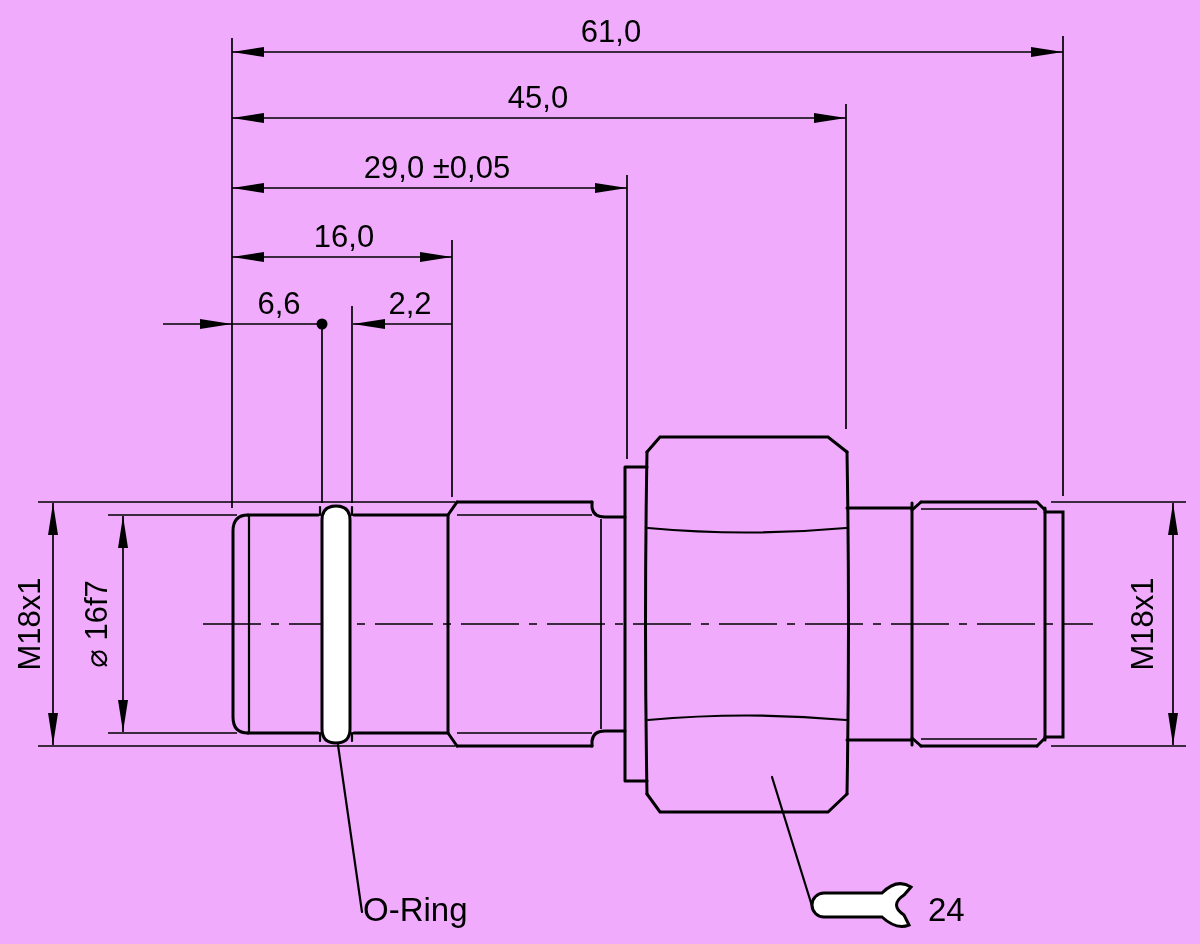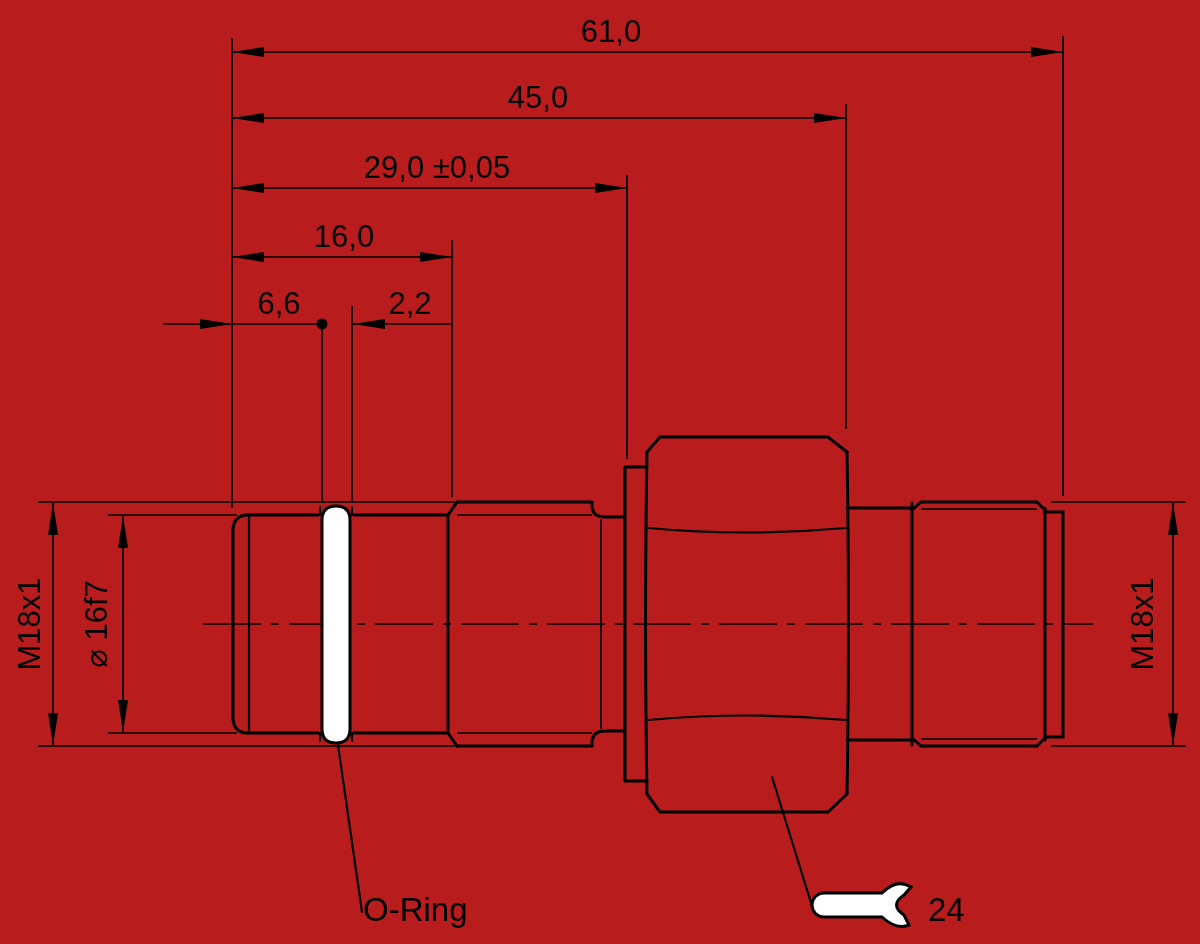--- a/index.html
+++ b/index.html
@@ -1,16 +1,16 @@
 <!DOCTYPE html>
 <html><head>
 <meta charset="utf-8">
 <style>
   html,body{margin:0;padding:0;background:#ffffff;}
-  .stage{width:1200px;height:944px;position:relative;background:#b91c1c;}
+  .stage{width:1200px;height:944px;position:relative;background:#f0abfc;}
   svg{display:block;}
   text{font-family:"Liberation Sans","DejaVu Sans",sans-serif;fill:#000;}
   .dimtxt{font-size:31px;}
   .lbltxt{font-size:33px;}
   .thick{stroke:#000;stroke-width:3;fill:none;stroke-linecap:round;}
   .med{stroke:#000;stroke-width:2.2;fill:none;stroke-linecap:round;}
   .thin{stroke:#000;stroke-width:1.7;fill:none;stroke-linecap:butt;}
   .arrow{fill:#000;stroke:none;}
   .whitefill{fill:#ffffff;stroke:#000;stroke-width:3;}
 </style>

